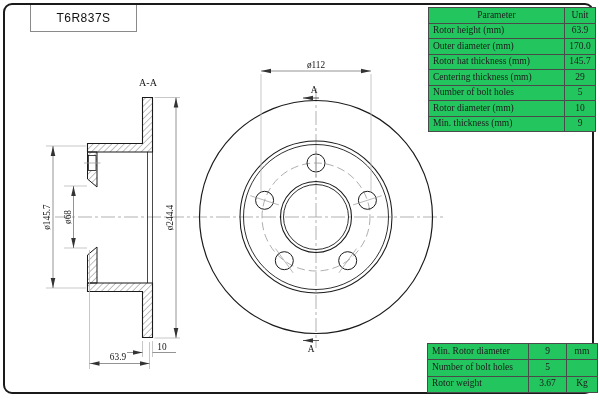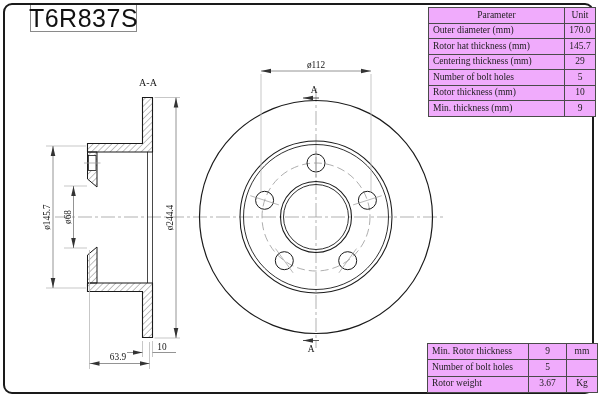--- a/index.html
+++ b/index.html
@@ -3,22 +3,22 @@
 <meta charset="utf-8">
 <style>
   html,body{margin:0;padding:0;background:#fff;}
   .canvas{position:relative;width:600px;height:400px;background:#fff;
           font-family:"Liberation Serif",serif;overflow:hidden;}
   .frame{position:absolute;left:3px;top:3px;width:591px;height:391px;
          border:2.4px solid #1a1a1a;border-radius:9px;box-sizing:border-box;}
   .titlebox{position:absolute;left:30px;top:5px;width:107px;height:27px;
             border-left:1px solid #8a8a8a;border-right:1px solid #8a8a8a;border-bottom:1px solid #8a8a8a;
             box-sizing:border-box;display:flex;align-items:center;justify-content:center;}
-  .titlebox span{font-family:"Liberation Sans",sans-serif;font-size:25px;color:#111;letter-spacing:0.5px;}
-  table.spec{position:absolute;border-collapse:collapse;table-layout:fixed;background:#f0abfc;}
+  .titlebox span{font-family:"Liberation Sans",sans-serif;font-size:12px;color:#111;letter-spacing:0.5px;}
+  table.spec{position:absolute;border-collapse:collapse;table-layout:fixed;background:#22c55e;}
   table.spec td{border:1px solid #4a4a4a;font-size:9.5px;color:#1c1c1c;
                 padding:0 0 0 4px;white-space:nowrap;overflow:hidden;line-height:1;}
   table.spec td.val{text-align:center;padding:0;}
   #paramTable{left:428px;top:7px;width:165px;}
   #paramTable td{height:14.5px;}
   #paramTable td.hdr{text-align:center;padding:0;}
   #miniTable{left:427px;top:343px;width:163px;}
   #miniTable td{height:15.3px;}
   svg text{fill:#161616;}
   .dimtxt{font-size:9.3px;font-family:"Liberation Serif",serif;}
@@ -132,51 +132,55 @@
   </div>
 
   
   <table class="spec" id="paramTable">
     <tbody>
       <tr>
         <td class="hdr" style="width:135px">Parameter</td>
         <td class="hdr" style="width:30px">Unit</td>
       </tr>
       <tr>
+          <td>Rotor height (mm)</td>
+          <td class="val">63.9</td>
+        </tr>
+      <tr>
           <td>Outer diameter (mm)</td>
           <td class="val">170.0</td>
         </tr>
       <tr>
           <td>Rotor hat thickness (mm)</td>
           <td class="val">145.7</td>
         </tr>
       <tr>
           <td>Centering thickness (mm)</td>
           <td class="val">29</td>
         </tr>
       <tr>
           <td>Number of bolt holes</td>
           <td class="val">5</td>
         </tr>
       <tr>
-          <td>Rotor thickness (mm)</td>
+          <td>Rotor diameter (mm)</td>
           <td class="val">10</td>
         </tr>
       <tr>
           <td>Min. thickness (mm)</td>
           <td class="val">9</td>
         </tr>
     </tbody>
   </table>
 
   
   <table class="spec" id="miniTable">
     <tbody>
       <tr>
-        <td style="width:96px">Min. Rotor thickness</td>
+        <td style="width:96px">Min. Rotor diameter</td>
         <td class="val" style="width:37px">9</td>
         <td class="val" style="width:30px">mm</td>
       </tr>
       <tr>
         <td>Number of bolt holes</td>
         <td class="val">5</td>
         <td class="val"></td>
       </tr>
       <tr>
         <td>Rotor weight</td>

